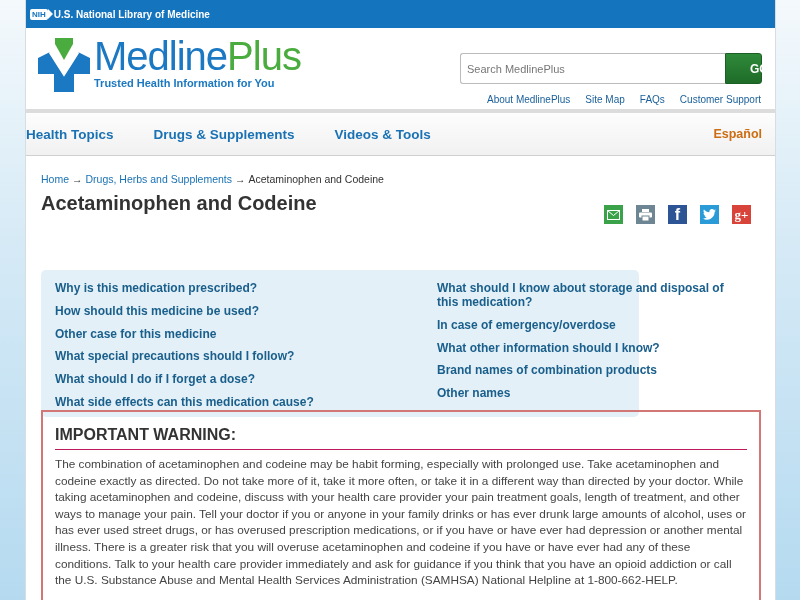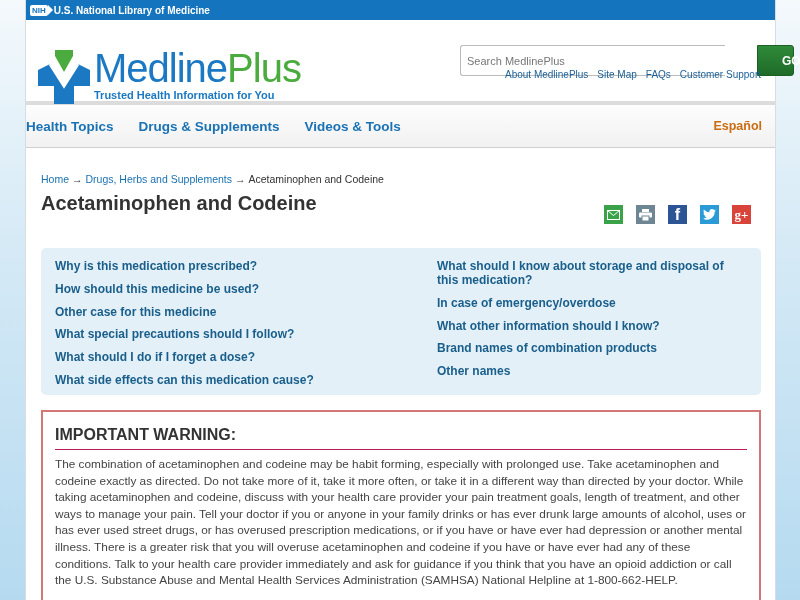--- a/index.html
+++ b/index.html
@@ -8,77 +8,77 @@
     font-family: "Liberation Sans", sans-serif;
     background: linear-gradient(180deg, #f4f9fc 0%, #d6eaf6 40%, #b5daf0 100%);
     position: relative;
   }
   .page {
     position: absolute; left: 25px; top: 0; width: 751px; height: 600px;
     background: #fff;
     border-left: 1px solid #d8dde2; border-right: 1px solid #d8dde2;
   }
   .nih-bar {
-    height: 20px; background: #1574be; display: flex; align-items: center;
+    height: 28px; background: #1574be; display: flex; align-items: center;
     padding-left: 4px; color: #fff; font-size: 10px; font-weight: bold;
   }
   .nih-badge {
     display: inline-block; background: #fff; color: #1574be; font-size: 8px;
     font-weight: bold; padding: 0 2px; border-radius: 2px; margin-right: 6px; line-height: 11px;
     position: relative;
   }
   .nih-badge::after {
     content: ""; position: absolute; right: -5px; top: 0;
     border-left: 5px solid #fff; border-top: 5.5px solid transparent; border-bottom: 5.5px solid transparent;
   }
   .header { height: 85px; position: relative; border-bottom: 4px solid #dcdcdc; }
-  .logo { position: absolute; left: 12px; top: 28px; display: flex; align-items: flex-start; }
+  .logo { position: absolute; left: 12px; top: 8px; display: flex; align-items: flex-start; }
   .logo-icon { width: 52px; height: 54px; margin-right: 4px; margin-top: 2px; }
   .logo-text { display: flex; flex-direction: column; }
   .logo-title { font-size: 40px; line-height: 40px; letter-spacing: -1px; }
   .logo-title .m { color: #1b78c2; }
   .logo-title .p { color: #4aab3e; }
   .logo-tag { font-size: 11px; font-weight: bold; color: #1b78c2; margin-top: 1px; }
-  .search { position: absolute; left: 434px; top: 25px; display: flex; gap: 32px; }
+  .search { position: absolute; left: 434px; top: 25px; display: flex; }
   .search input {
     width: 265px; height: 31px; border: 1px solid #bbb; border-right: none;
     border-radius: 3px 0 0 3px; padding: 0 6px; font-size: 11px;
     font-family: "Liberation Sans", sans-serif; color: #333;
   }
   .search input::placeholder { color: #777; }
   .search button {
     width: 37px; height: 31px; background: linear-gradient(#2f8a3a, #1e6b28);
     color: #fff; font-weight: bold; font-size: 12px; border: 1px solid #1b5f24;
     border-radius: 0 3px 3px 0; font-family: "Liberation Sans", sans-serif; padding-left: 24px;
   }
-  .util-links { position: absolute; right: 14px; top: 49px; display: flex; gap: 9px; font-size: 10px; }
+  .util-links { position: absolute; right: 14px; top: 66px; display: flex; gap: 15px; font-size: 10px; }
   .util-links a { color: #1a5f99; text-decoration: none; }
   .nav {
     height: 43px; background: linear-gradient(#fdfdfd, #f1f1f1);
-    border-bottom: 1px solid #cfcfcf; display: flex; align-items: center; position: relative;
+    border-bottom: 1px solid #cfcfcf; display: flex; align-items: center; position: relative; gap: 15px;
   }
   .nav a { color: #1a72b4; font-weight: bold; font-size: 13.5px; text-decoration: none; margin-right: 25px; }
   .nav .espanol { position: absolute; right: 13px; color: #cc6d12; font-size: 12.5px; margin: 0; }
   .breadcrumb { position: absolute; left: 15px; top: 165px; font-size: 10.5px; color: #333; margin-top: 8px; }
   .breadcrumb a { color: #1a72b4; text-decoration: none; }
   .breadcrumb .arr { color: #333; margin: 0 3px; }
   .title { position: absolute; left: 15px; top: 192px; font-size: 20px; font-weight: bold; color: #333; }
   .pron { position: absolute; left: 15px; top: 215px; font-size: 11px; font-weight: bold; color: #333; }
   .share { position: absolute; left: 578px; top: 205px; display: flex; gap: 13px; }
   .share span {
     width: 19px; height: 19px; display: flex; align-items: center; justify-content: center;
     color: #fff; font-weight: bold; font-size: 13px;
   }
   .s-mail { background: #3aa34a; }
   .s-print { background: #6e8593; }
   .s-fb { background: #2d5596; font-family: "Liberation Sans", sans-serif; font-size: 16px !important; }
   .s-tw { background: #2a9bd7; }
   .s-gp { background: #d9443a; font-family: "Liberation Serif", serif; font-size: 13px !important; }
   .toc {
-    position: absolute; left: 15px; top: 248px; width: 720px; height: 147px;
+    position: absolute; left: 15px; top: 270px; width: 598px; height: 147px;
     background: #e3f0f7; border-radius: 5px;
   }
   .toc-col { position: absolute; top: 11px; }
   .toc-col.left { left: 14px; }
   .toc-col.right { left: 396px; width: 310px; }
   .toc a {
     display: block; color: #1a5f8c; font-weight: bold; font-size: 12px;
     text-decoration: none; line-height: 14px; margin-bottom: 8.8px;
   }
   .warning {

